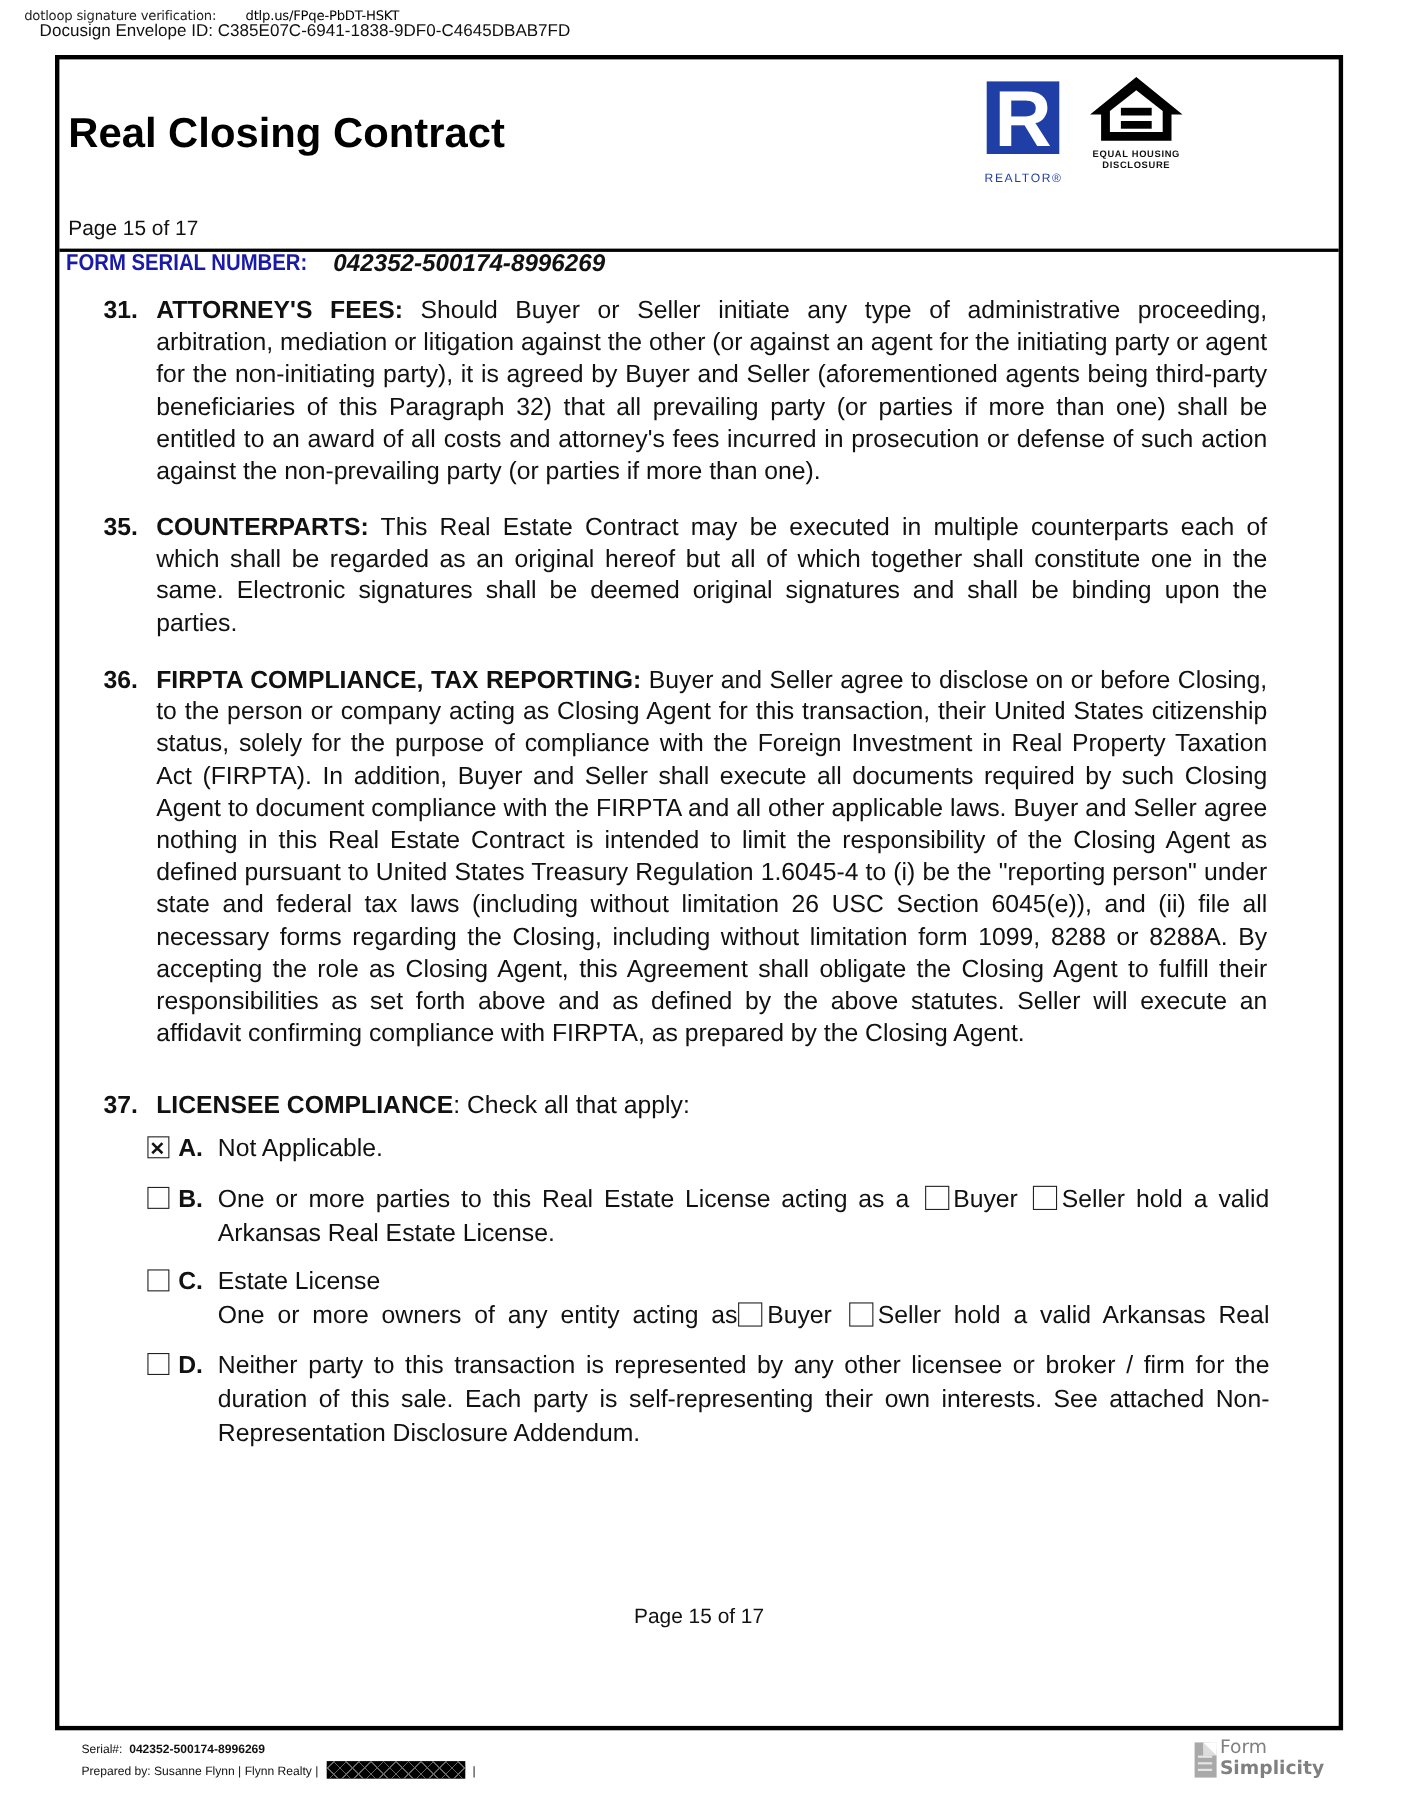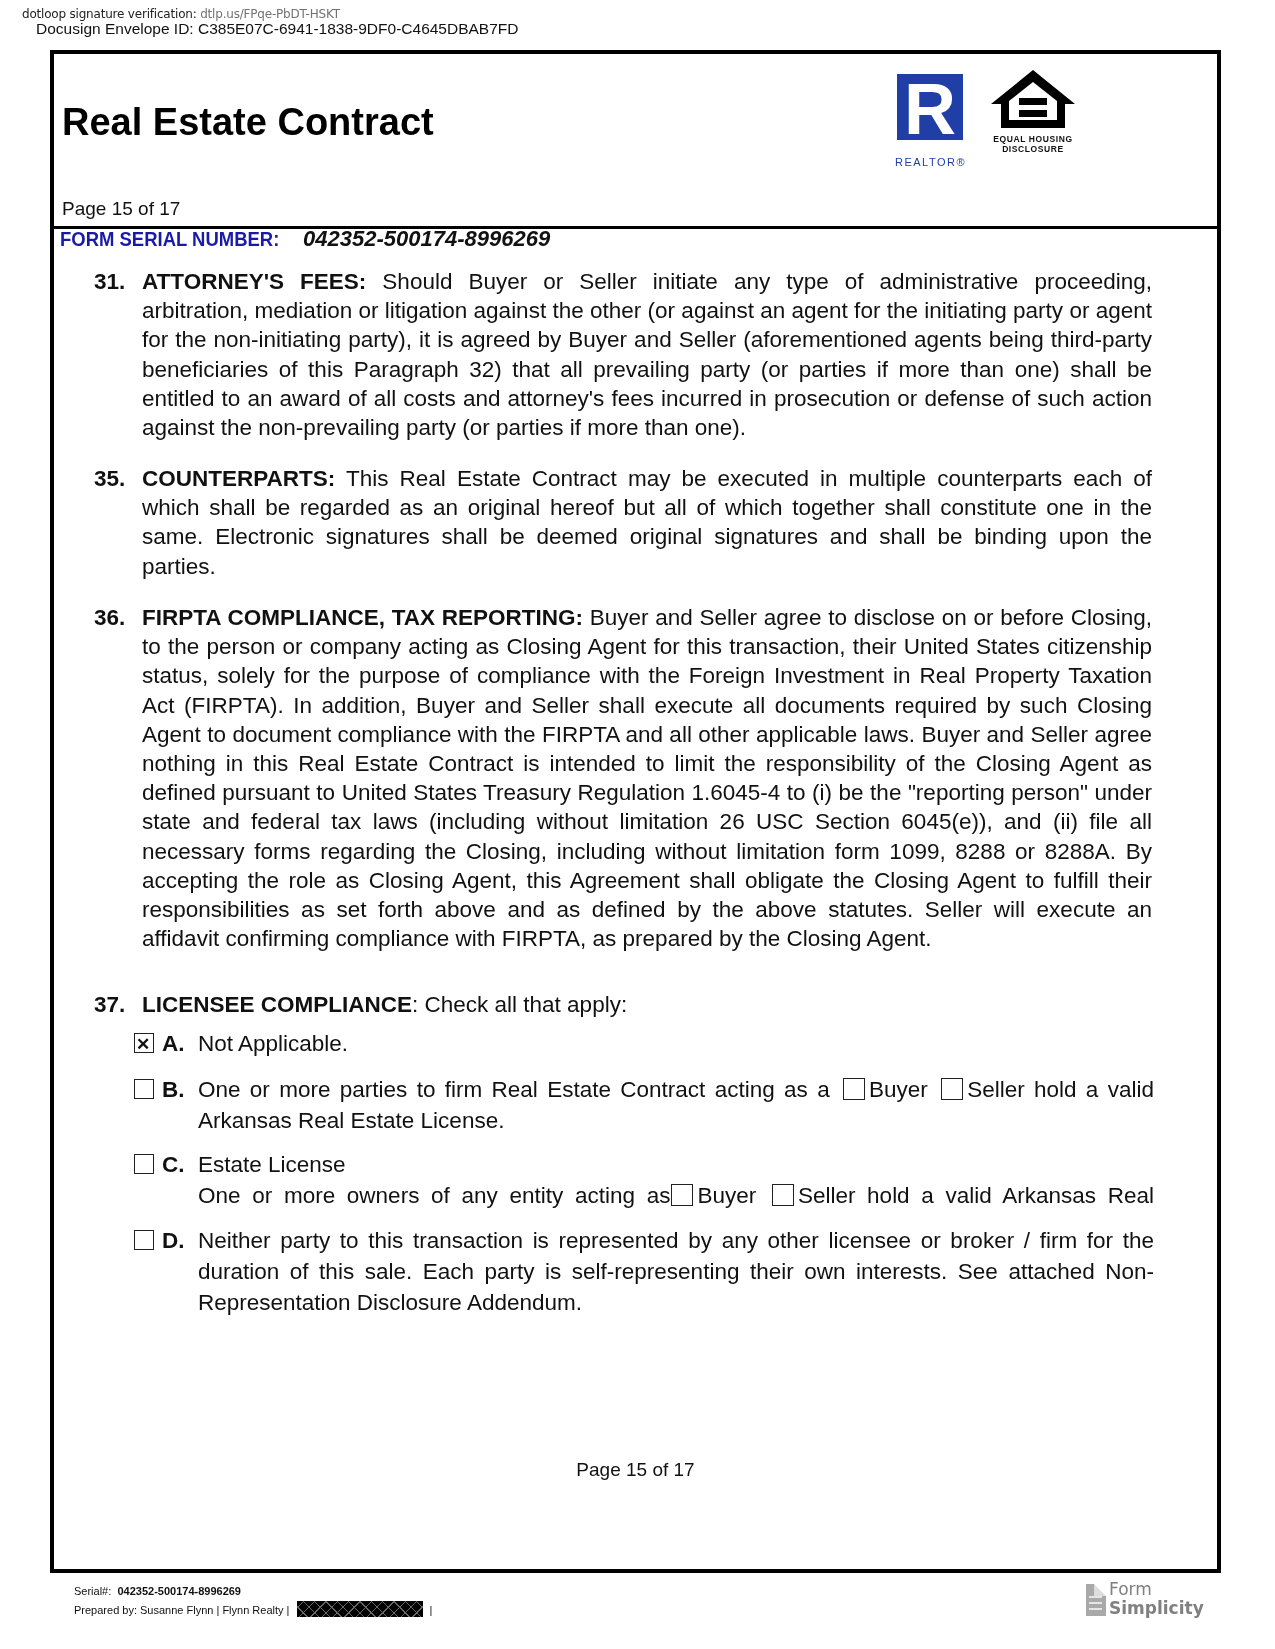--- a/index.html
+++ b/index.html
@@ -1,21 +1,21 @@
 <!DOCTYPE html>
 <html><head>
 <meta charset="utf-8">
 <style>
   html, body { margin:0; padding:0; background:#ffffff; }
   body { width:1275px; height:1649px; position:relative; overflow:hidden;
          font-family:"Liberation Sans", sans-serif; color:#111; }
 
   .dotloop { position:absolute; left:22px; top:7px; font-size:12px; color:#222;
              font-family:"DejaVu Sans", sans-serif; letter-spacing:-0.2px; }
-  .dotloop a { color:#737373; text-decoration:none; }
+  .dotloop a { color:#000000; text-decoration:none;margin-left:23px; }
   .envelope { position:absolute; left:36px; top:20px; font-size:15.5px; color:#111; }
 
   .frame { position:absolute; left:50px; top:50px; width:1171px; height:1523px;
            border:4px solid #000; box-sizing:border-box; }
 
   .header { position:absolute; left:0; top:0; width:100%; height:172px;
             border-bottom:3px solid #000; }
   .title { position:absolute; left:8px; top:40px; font-size:38px; font-weight:bold;
            line-height:56px; color:#000; }
   .page-top { position:absolute; left:8px; top:144px; font-size:19px; color:#111; }
@@ -77,21 +77,21 @@
 <div class="dotloop">
   <span>dotloop signature verification:</span>
   <a>dtlp.us/FPqe-PbDT-HSKT</a>
 </div>
 <div class="envelope">Docusign Envelope ID: C385E07C-6941-1838-9DF0-C4645DBAB7FD</div>
 
 <div class="frame">
 
   <div class="header">
     <div class="title">
-      <div>Real Estate Contract</div>
+      <div>Real Closing Contract</div>
     </div>
     <div class="page-top">Page 15 of 17</div>
 
     <div class="logo-realtor">
       <div class="realtor-box">
         <div class="r">R</div>
       </div>
       <div class="realtor-label">REALTOR®</div>
     </div>
 
@@ -137,21 +137,21 @@
     <span class="cb checked" style="position:absolute; left:2px; top:5px;"></span>
     <span class="opt-letter">A.</span>
     <span class="opt-text">Not Applicable.</span>
   </div>
 
   <div class="opt" style="left:78px; top:1020px; width:1030px;">
     <span class="cb" style="position:absolute; left:2px; top:5px;"></span>
     <span class="opt-letter">B.</span>
     <div class="opt-text">
       <div style="text-align:justify; text-align-last:justify;">
-        <span>One or more parties to firm Real Estate Contract acting as a</span>
+        <span>One or more parties to this Real Estate License acting as a</span>
         <span class="inline-cb"></span><span>Buyer</span>
         <span class="inline-cb"></span><span>Seller hold a valid</span>
       </div>
       <div>Arkansas Real Estate License.</div>
     </div>
   </div>
 
   <div class="opt" style="left:78px; top:1095px; width:1030px;">
     <span class="cb" style="position:absolute; left:2px; top:5px;"></span>
     <span class="opt-letter">C.</span>

